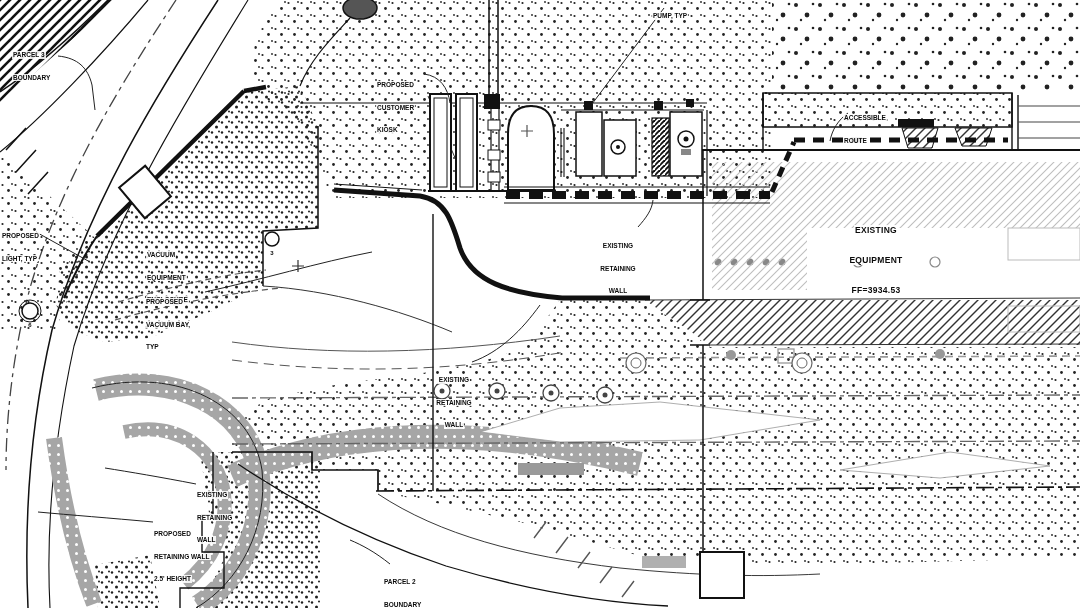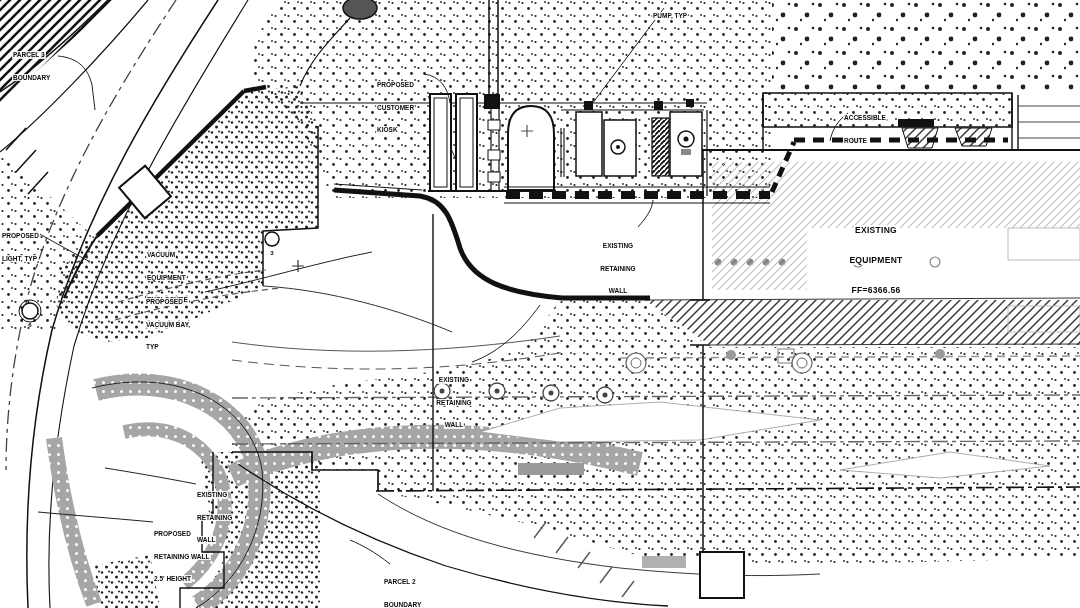--- a/index.html
+++ b/index.html
@@ -264,21 +264,21 @@
 </div>
 
 <div class="lbl" style="left:843px;top:99px">
   <span>ACCESSIBLE</span>
   <span>ROUTE</span>
 </div>
 
 <div class="lbl big c" style="left:824px;top:205px;width:104px">
   <span>EXISTING</span>
   <span>EQUIPMENT</span>
-  <span>FF=6366.56</span>
+  <span>FF=3934.53</span>
 </div>
 
 <div class="lbl c" style="left:594px;top:227px;width:48px">
   <span>EXISTING</span>
   <span>RETAINING</span>
   <span>WALL</span>
 </div>
 
 <div class="lbl c" style="left:430px;top:361px;width:48px">
   <span>EXISTING</span>

